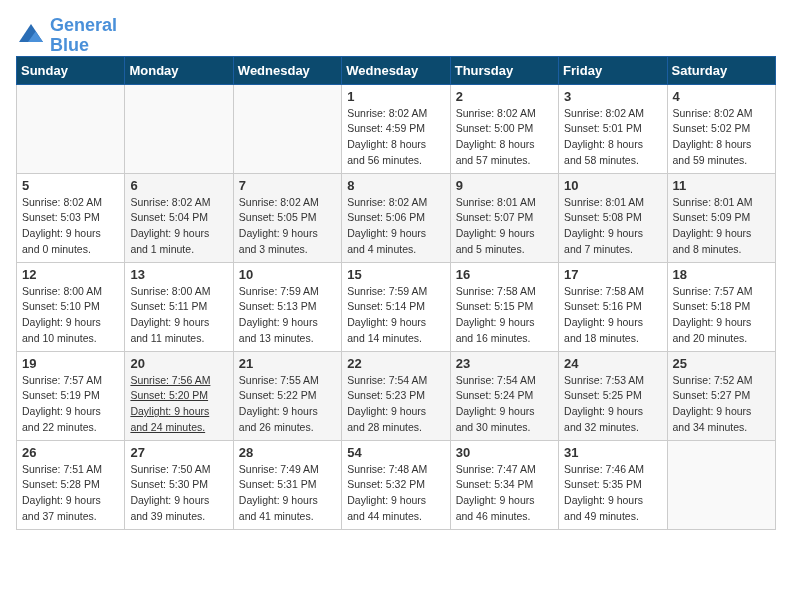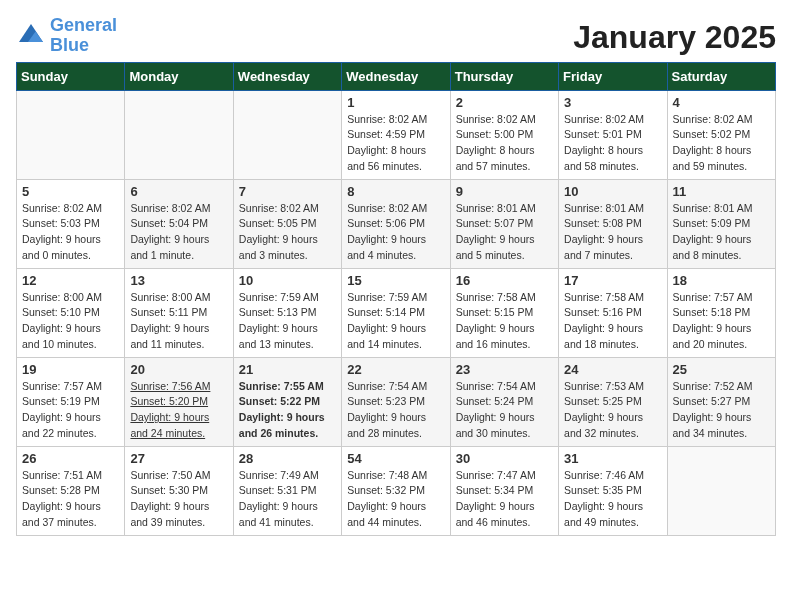--- a/index.html
+++ b/index.html
@@ -6,22 +6,22 @@
     body {
       font-family: Arial, sans-serif;
       background: #fff;
       width: 792px;
       min-height: 612px;
       padding: 16px;
     }
     .header {
       display: flex;
       justify-content: space-between;
-      align-items: flex-end;
-      margin-bottom: 6px;
+      align-items: flex-start;
+      margin-bottom: 0;
     }
     .logo {
       display: flex;
       align-items: center;
       gap: 4px;
     }
     .logo-text {
       font-size: 18px;
       font-weight: bold;
       color: #1a3d6e;
@@ -45,21 +45,21 @@
     .location {
       font-size: 15px;
       color: #444;
     }
     .calendar {
       width: 100%;
       border-collapse: collapse;
       border: 1px solid #ccc;
     }
     .calendar th {
-      background: #14532d;
+      background: #0c4a6e;
       color: #fff;
       font-size: 13px;
       font-weight: bold;
       padding: 6px 4px;
       text-align: left;
       border: 1px solid #1a5da0;
     }
     .calendar td {
       vertical-align: top;
       border: 1px solid #ccc;
@@ -98,21 +98,20 @@
     <svg class="logo-icon" viewBox="0 0 40 40">
       <polygon points="20,4 36,28 4,28" fill="#2a6db5"></polygon>
       <polygon points="26,14 36,28 16,28" fill="#4a90d9"></polygon>
     </svg>
     <div class="logo-text">
       <div><span>General</span><span style="color:#4a90d9"></span></div>
       <div style="color:#4a90d9">Blue</div>
     </div>
   </div>
   <div class="title-area">
-    <div class="month-title">January 2025</div>
   </div>
 </div>
 
 <table class="calendar">
   <thead>
     <tr id="header-row">
         <th>Sunday</th>
         <th>Monday</th>
         <th>Wednesday</th>
         <th>Wednesday</th>
@@ -267,21 +266,21 @@
         </td>
         <td>
           <span class="day-number">20</span>
           <div class="day-info" style="white-space: pre-line; text-decoration: underline;">Sunrise: 7:56 AM
 Sunset: 5:20 PM
 Daylight: 9 hours
 and 24 minutes.</div>
         </td>
         <td>
           <span class="day-number">21</span>
-          <div class="day-info" style="white-space: pre-line; font-weight: bold;">Sunrise: 7:55 AM
+          <div class="day-info" style="white-space: pre-line;">Sunrise: 7:55 AM
 Sunset: 5:22 PM
 Daylight: 9 hours
 and 26 minutes.</div>
         </td>
         <td>
           <span class="day-number">22</span>
           <div class="day-info" style="white-space: pre-line;">Sunrise: 7:54 AM
 Sunset: 5:23 PM
 Daylight: 9 hours
 and 28 minutes.</div>

